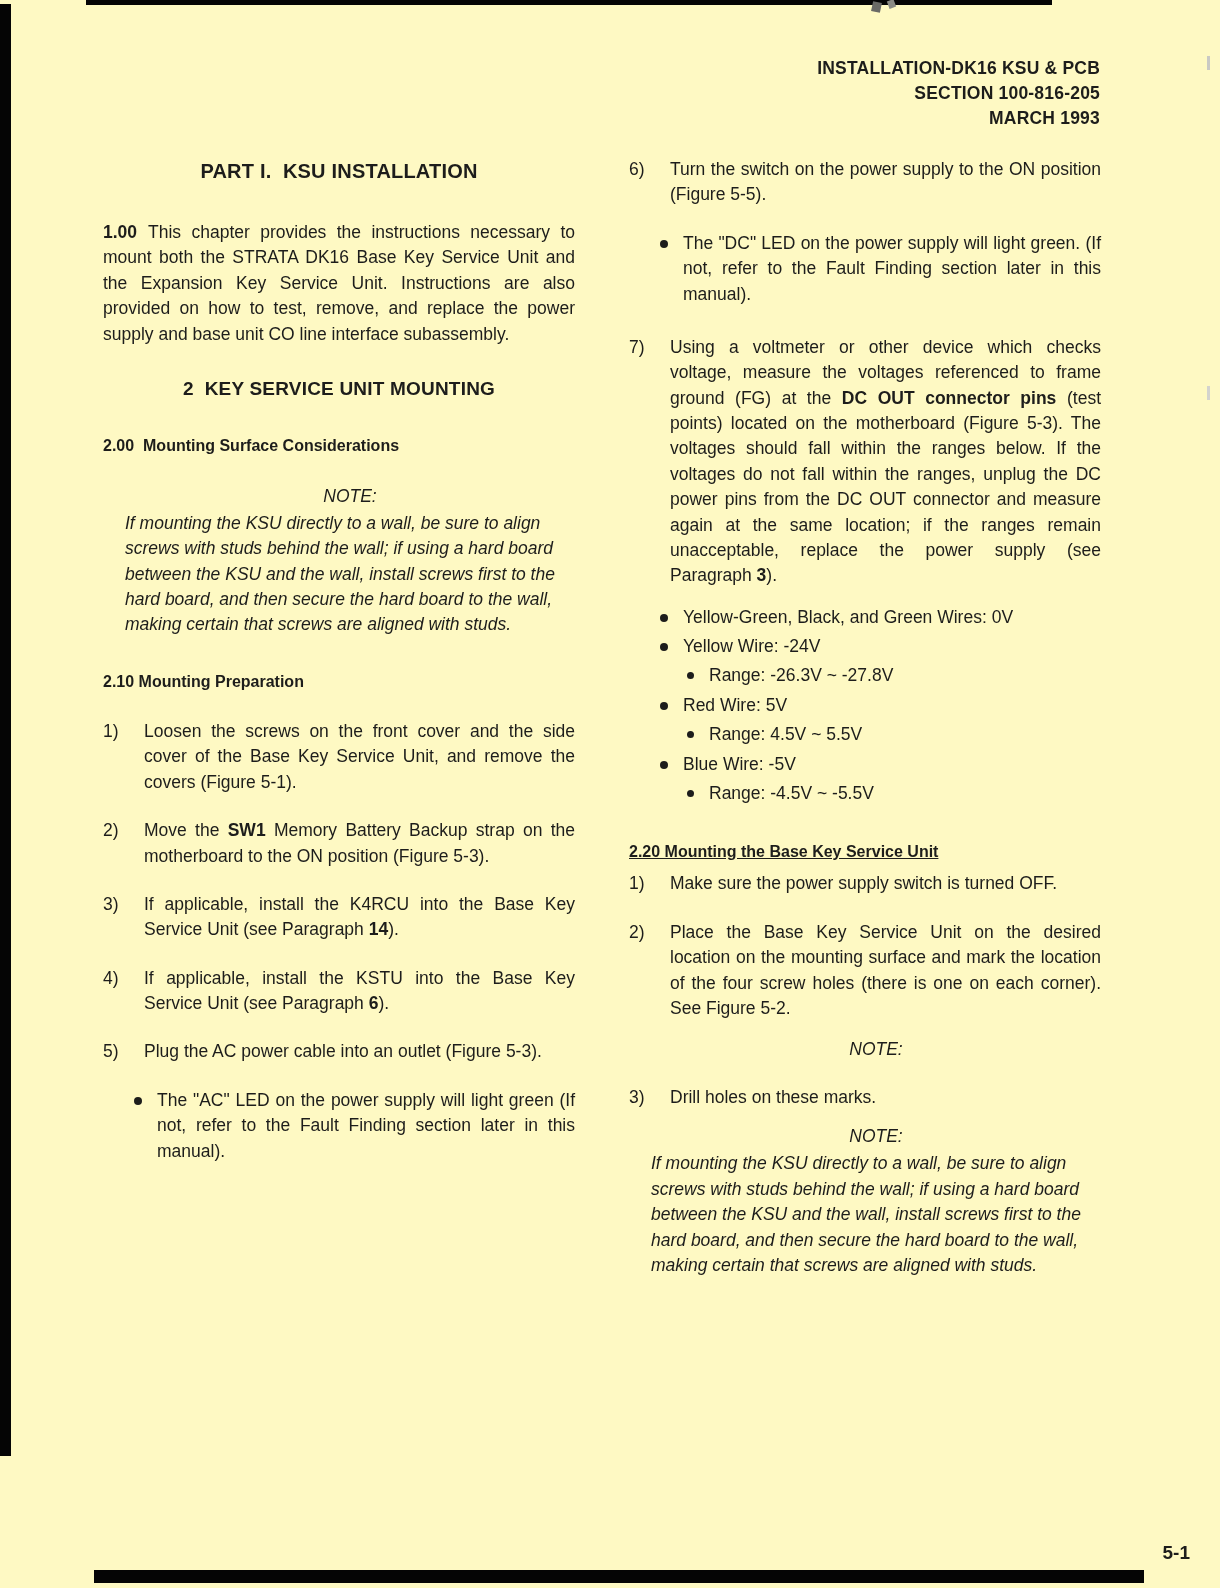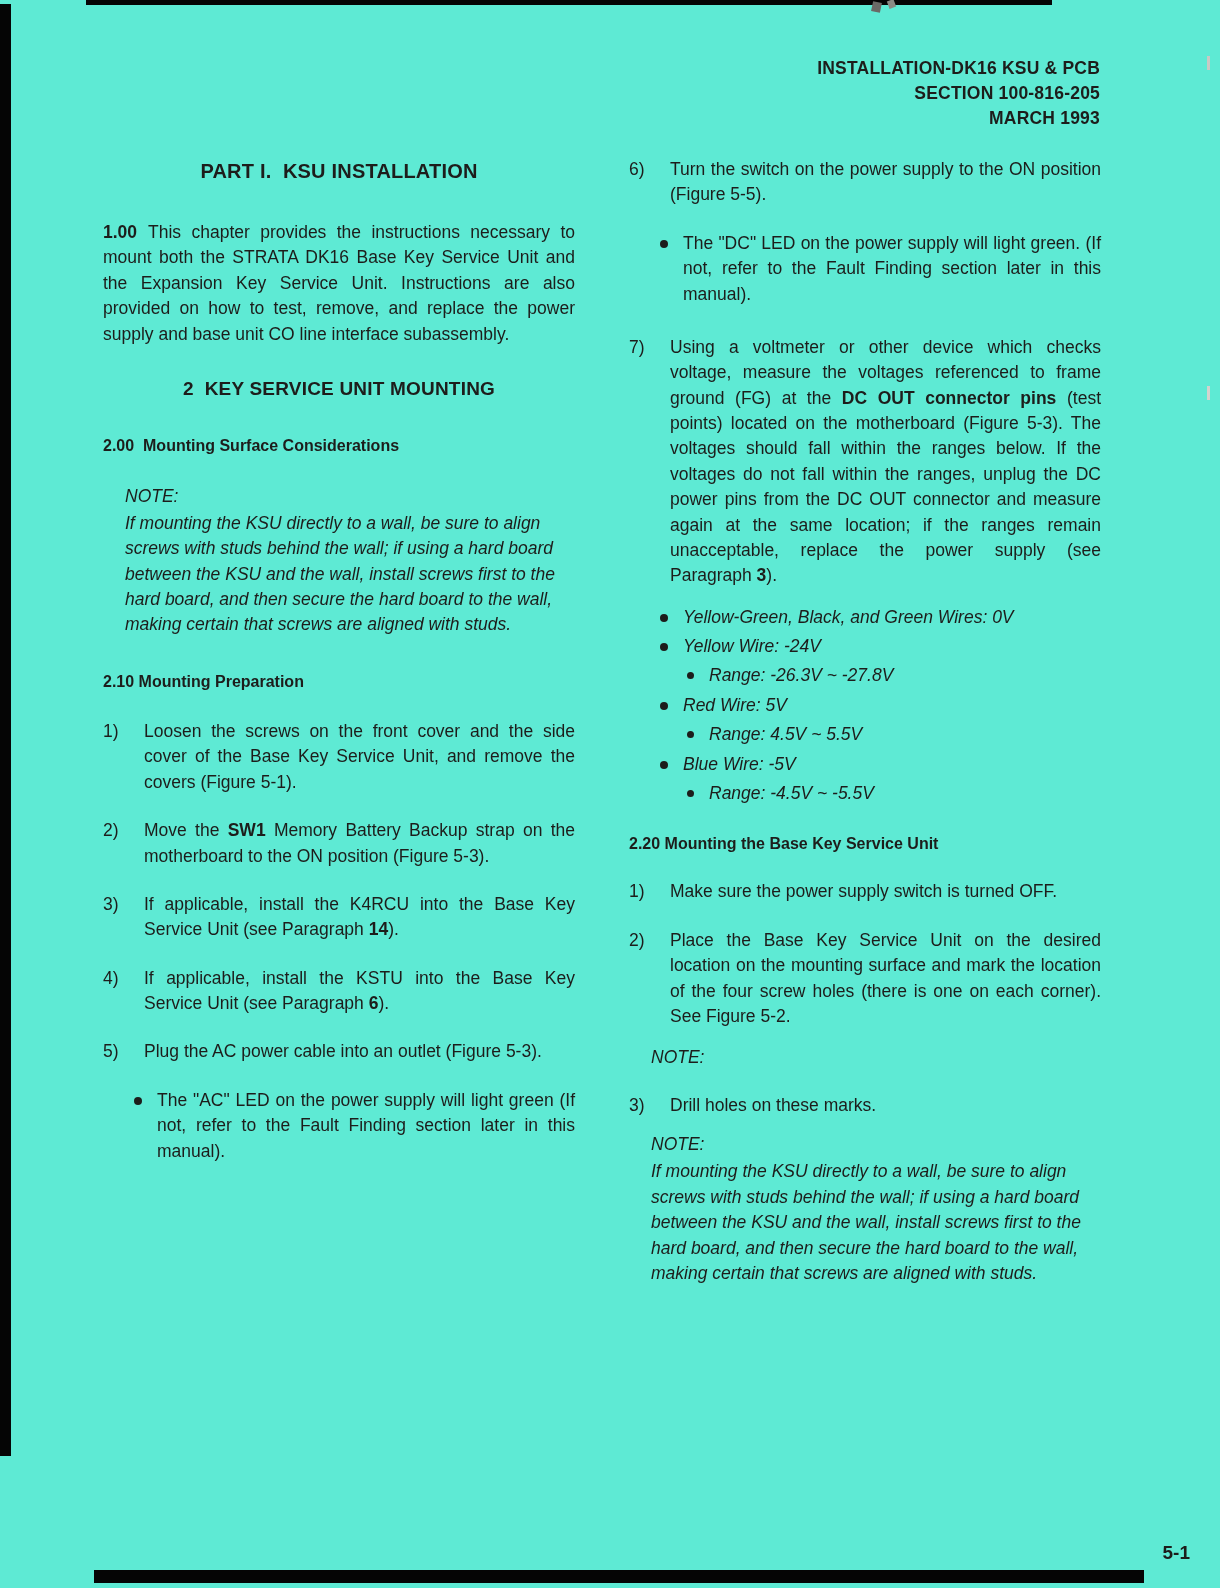--- a/index.html
+++ b/index.html
@@ -4,21 +4,21 @@
 <style>
   * { margin:0; padding:0; box-sizing:border-box; }
   html,body { width:1220px; height:1588px; }
   body {
     font-family:"Liberation Sans", sans-serif;
     background:#ffffff;
   }
   .page {
     position:relative;
     width:1220px; height:1588px;
-    background:#5eead4;
+    background:#fef9c3;
     color:#1d1d1b;
     overflow:hidden;
   }
 
   
   .edge-left   { position:absolute; left:0; top:4px; width:11px; height:1452px; background:#050505; }
   .edge-top    { position:absolute; left:86px; top:0; width:966px; height:5px; background:#050505; }
   .edge-bottom { position:absolute; left:94px; bottom:5px; width:1050px; height:13px; background:#050505; }
   .noise-a { position:absolute; left:872px; top:2px; width:9px; height:10px; background:#6a6a66; transform:rotate(12deg); }
   .noise-b { position:absolute; left:888px; top:0px; width:7px; height:8px; background:#8a8a84; transform:rotate(-20deg); }
@@ -55,35 +55,35 @@
   }
 
   .para { margin-bottom:28px; }
   .pnum { font-weight:bold; margin-right:11px; }
 
   .note {
     font-style:italic;
     margin:0 0 32px 22px;
     text-align:left;
   }
-  .note .note-label { margin-bottom:2px; }
+  .note .note-label { margin-bottom:2px;text-align:center; }
 
   .li { display:flex; margin-bottom:23px; }
   .li-num { flex:none; width:41px; }
   .li-body { flex:1; text-align:justify; }
 
   .bullet { display:flex; margin-left:31px; margin-bottom:23px; }
   .bullet .dot {
     flex:none; width:8px; height:8px; border-radius:50%;
     background:#1d1d1b; margin:9px 15px 0 0;
   }
   .bullet.tight { margin-bottom:4px; }
   .bullet.sub { margin-left:58px; }
   .bullet.sub .dot { width:7px; height:7px; margin-top:9px; }
-  .wire-group { margin-bottom:26px;font-style:italic; }
+  .wire-group { margin-bottom:34px; }
 
   .footer {
     position:absolute; bottom:24px; left:0; width:1190px;
     text-align:right; font-weight:bold; font-size:19px;
   }
 </style>
 </head>
 <body>
 
 <div class="page">
@@ -193,21 +193,21 @@
       <div class="bullet tight">
         <span class="dot"></span>
         <div class="li-body">Blue Wire: -5V</div>
       </div>
       <div class="bullet tight sub">
         <span class="dot"></span>
         <div class="li-body">Range: -4.5V ~ -5.5V</div>
       </div>
     </div>
 
-    <h3 class="run-head" style="margin-bottom:24px;">2.20 Mounting the Base Key Service Unit</h3>
+    <h3 class="run-head" style="margin-bottom:8px;text-decoration:underline;">2.20 Mounting the Base Key Service Unit</h3>
 
     <div class="li">
       <span class="li-num">1)</span>
       <div class="li-body">Make sure the power supply switch is turned OFF.</div>
     </div>
 
     <div class="li" style="margin-bottom:16px;">
       <span class="li-num">2)</span>
       <div class="li-body">Place the Base Key Service Unit on the desired location on the mounting surface and mark the location of the four screw holes (there is one on each corner). See Figure 5-2.</div>
     </div>

